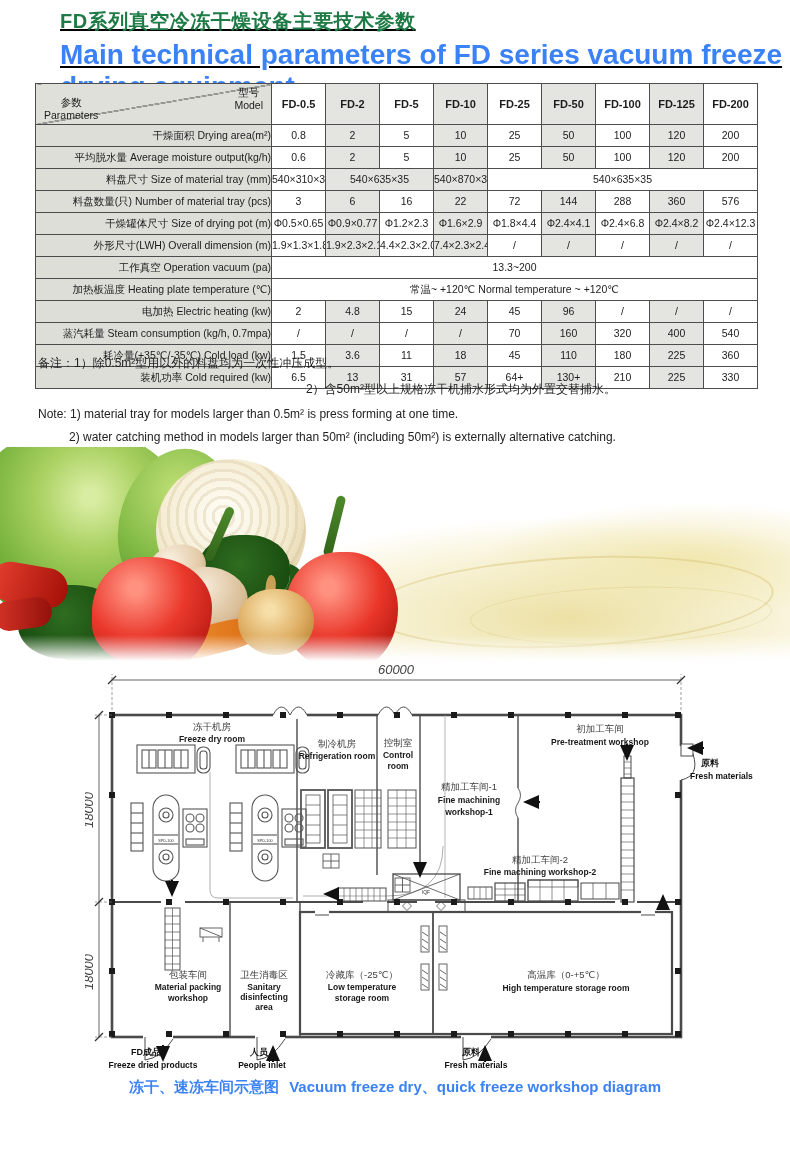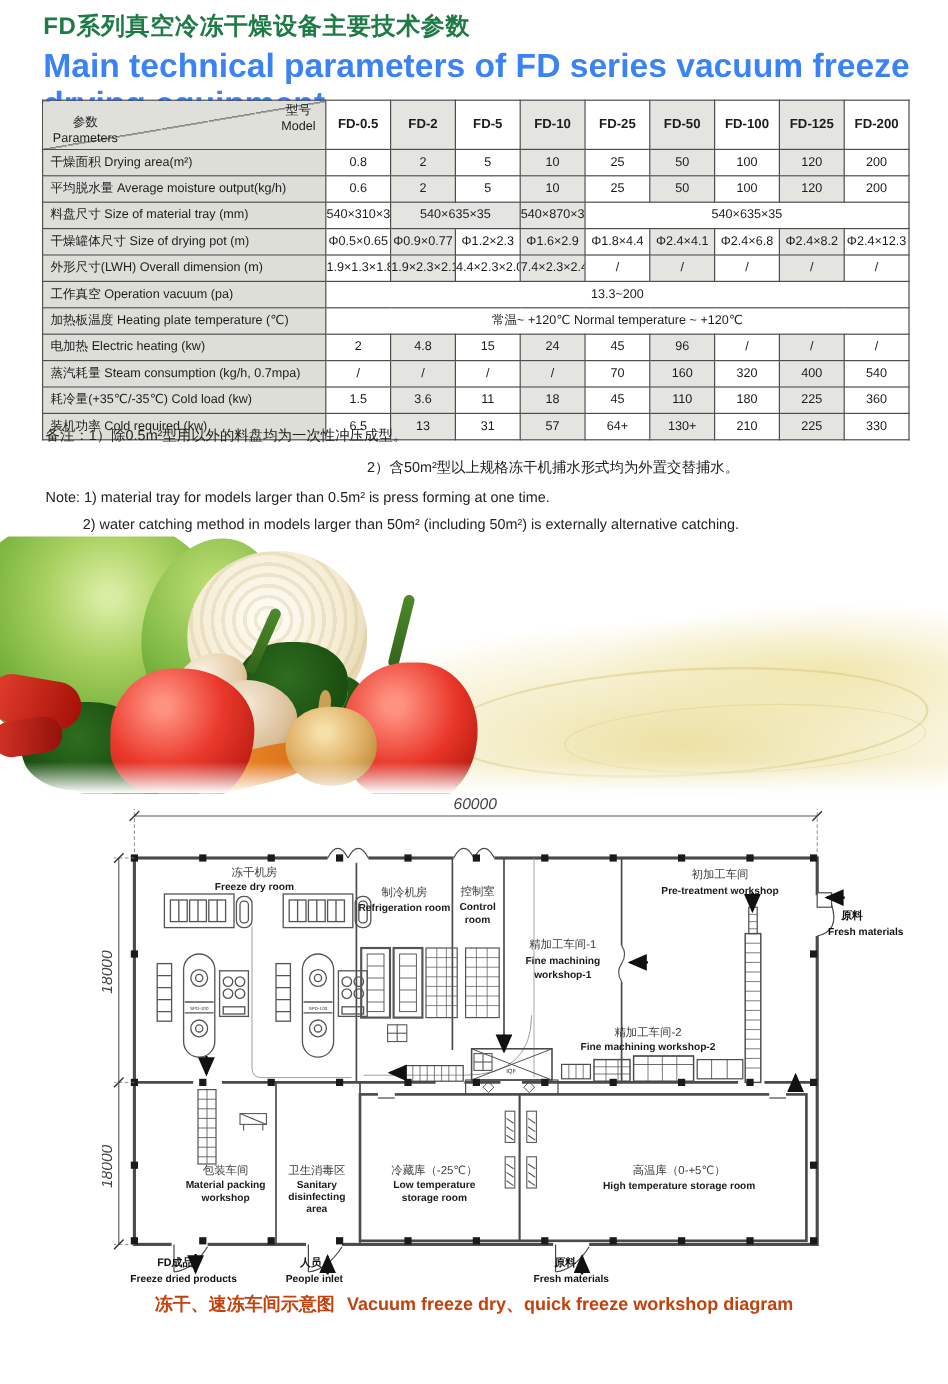--- a/index.html
+++ b/index.html
@@ -1,30 +1,30 @@
 <!DOCTYPE html>
 <html><head>
 <meta charset="utf-8">
 <style>
   html,body{margin:0;padding:0;background:#fff;}
   .page{position:relative;width:790px;height:1153px;background:#fff;overflow:hidden;
         font-family:"Liberation Sans","DejaVu Sans",sans-serif;}
   
-  .titles{position:absolute;left:36px;top:8px;}
+  .titles{position:absolute;left:60px;top:8px;text-decoration:underline;}
   .title-zh{margin:0;font-size:20px;font-weight:bold;color:#1e7b46;letter-spacing:0.5px;}
   .title-en{margin:4px 0 0 0;font-size:28px;font-weight:600;color:#3b82f6;}
   
   table.params{position:absolute;left:35px;top:83px;width:722px;border-collapse:collapse;
                table-layout:fixed;}
   .params th,.params td{border:1px solid #4d4d4d;font-size:10.5px;color:#1c1c1c;
                text-align:center;padding:1px 0;height:19px;line-height:1.15;background:#fff;
                overflow:hidden;white-space:nowrap;font-weight:normal;}
   .params thead th{height:38px;font-weight:bold;font-size:11px;}
   .params th.shade,.params td.shade{background:#e4e4e0;}
-  .params tbody th.lbl{background:#deded9;text-align:left;padding-left:6px;font-size:10.5px;}
+  .params tbody th.lbl{background:#deded9;text-align:right;padding-left:6px;font-size:10.5px;}
   .params th.corner{background-color:#e0e0db;position:relative;
      background-image:linear-gradient(to bottom right,transparent 49.5%,#4d4d4d 49.5%,#4d4d4d 50.5%,transparent 50.5%);padding-left:20px;}
   .c-tr{position:absolute;top:2px;right:8px;font-size:10.5px;line-height:1.25;text-align:center;font-weight:normal;}
   .c-bl{position:absolute;bottom:2px;left:8px;font-size:10.5px;line-height:1.25;text-align:center;font-weight:normal;}
   
   .notes{position:absolute;left:38px;top:355px;font-size:12px;color:#222;}
   .note-line{margin-bottom:9px;}
   .ind-zh{margin-left:37px;text-align:right;}
   .ind-en{margin-left:31px;}
   
@@ -82,21 +82,21 @@
   .tzh{font-size:9.5px;fill:#3d3d3d;}
   .ten{font-size:8.5px;font-weight:bold;fill:#1a1a1a;}
   .tdim{font-style:italic;font-size:13px;fill:#444;}
   .tfl{font-size:9px;font-weight:bold;fill:#111;}
   .tfe{font-size:8.5px;font-weight:bold;fill:#111;}
   .teq{font-size:3.8px;fill:#333;}
   .tiqf{font-size:5px;fill:#333;}
   .mid{text-anchor:middle;}
   
   .caption{position:absolute;top:1078px;left:0;width:790px;text-align:center;
-           font-weight:bold;font-size:15px;color:#c2410c;}
+           font-weight:bold;font-size:15px;color:#3b82f6;}
   .caption span{margin:0 3px;}
 </style>
 </head>
 <body>
 
 <div class="page">
 
   <div class="titles">
     <h1 class="title-zh">FD系列真空冷冻干燥设备主要技术参数</h1>
     <h2 class="title-en">Main technical parameters of FD series vacuum freeze drying equipment</h2>
@@ -156,20 +156,32 @@
           <td>100</td>
           <td class="shade">120</td>
           <td>200</td>
         </tr>
         <tr>
           <th class="lbl">料盘尺寸 Size of material tray (mm)</th>
           <td>540×310×35</td>
           <td colspan="2" class="shade">540×635×35</td>
           <td class="shade">540×870×35</td>
           <td colspan="5">540×635×35</td>
+        </tr>
+        <tr>
+          <th class="lbl">料盘数量(只) Number of material tray (pcs)</th>
+          <td>3</td>
+          <td class="shade">6</td>
+          <td>16</td>
+          <td class="shade">22</td>
+          <td>72</td>
+          <td class="shade">144</td>
+          <td>288</td>
+          <td class="shade">360</td>
+          <td>576</td>
         </tr>
         <tr>
           <th class="lbl">干燥罐体尺寸 Size of drying pot (m)</th>
           <td>Φ0.5×0.65</td>
           <td class="shade">Φ0.9×0.77</td>
           <td>Φ1.2×2.3</td>
           <td class="shade">Φ1.6×2.9</td>
           <td>Φ1.8×4.4</td>
           <td class="shade">Φ2.4×4.1</td>
           <td>Φ2.4×6.8</td>

